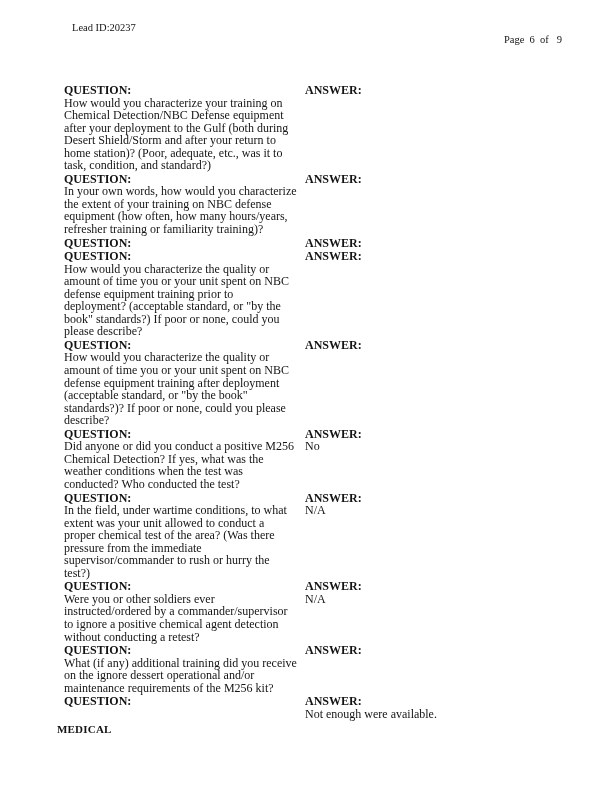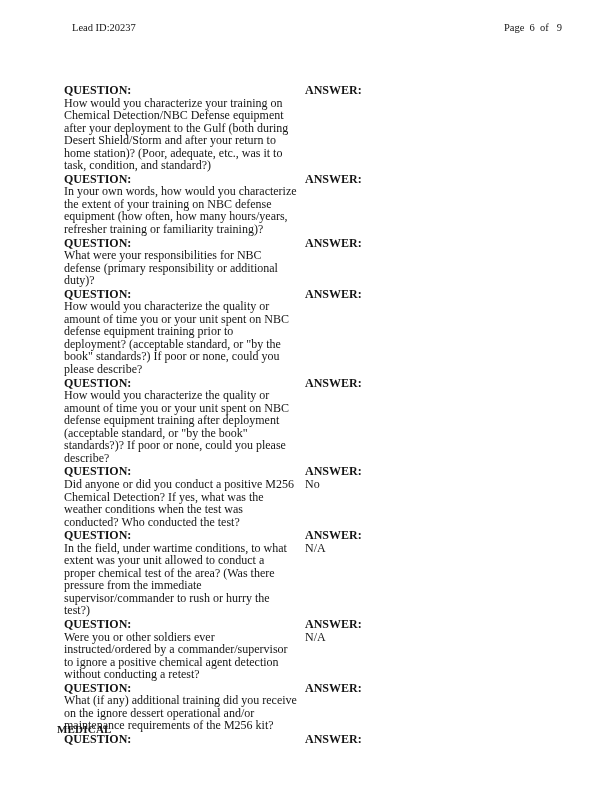--- a/index.html
+++ b/index.html
@@ -17,21 +17,21 @@
   .page-header {
     position: absolute;
     top: 22px;
     left: 57px;
     right: 50px;
     display: flex;
     justify-content: space-between;
     font-size: 10.5px;
   }
   .lead-id { white-space: pre; margin-left: 15px; }
-  .page-num { white-space: pre; margin-top: 0; }
+  .page-num { white-space: pre; margin-top: 12px; }
   .qa-list {
     position: absolute;
     top: 84px;
     left: 64px;
     width: 492px;
     font-size: 12px;
     line-height: 12.55px;
   }
   .qa-row {
     display: flex;
@@ -80,21 +80,20 @@
     </div>
     <div class="a-col">
       <div class="qa-label">ANSWER:</div>
 
     </div>
   </div>
 
   <div class="qa-row">
     <div class="q-col">
       <div class="qa-label">QUESTION:</div>
-      <div class="q-text">What were your responsibilities for NBC defense (primary responsibility or additional duty)?</div>
     </div>
     <div class="a-col">
       <div class="qa-label">ANSWER:</div>
 
     </div>
   </div>
 
   <div class="qa-row">
     <div class="q-col">
       <div class="qa-label">QUESTION:</div>
@@ -160,19 +159,20 @@
 
     </div>
   </div>
 
   <div class="qa-row">
     <div class="q-col">
       <div class="qa-label">QUESTION:</div>
     </div>
     <div class="a-col">
       <div class="qa-label">ANSWER:</div>
+      <div class="a-text">Not enough were available.</div>
     </div>
   </div>
 </div>
 
   <div class="section-heading">MEDICAL</div>
 
 </div>
 
 </body></html>

